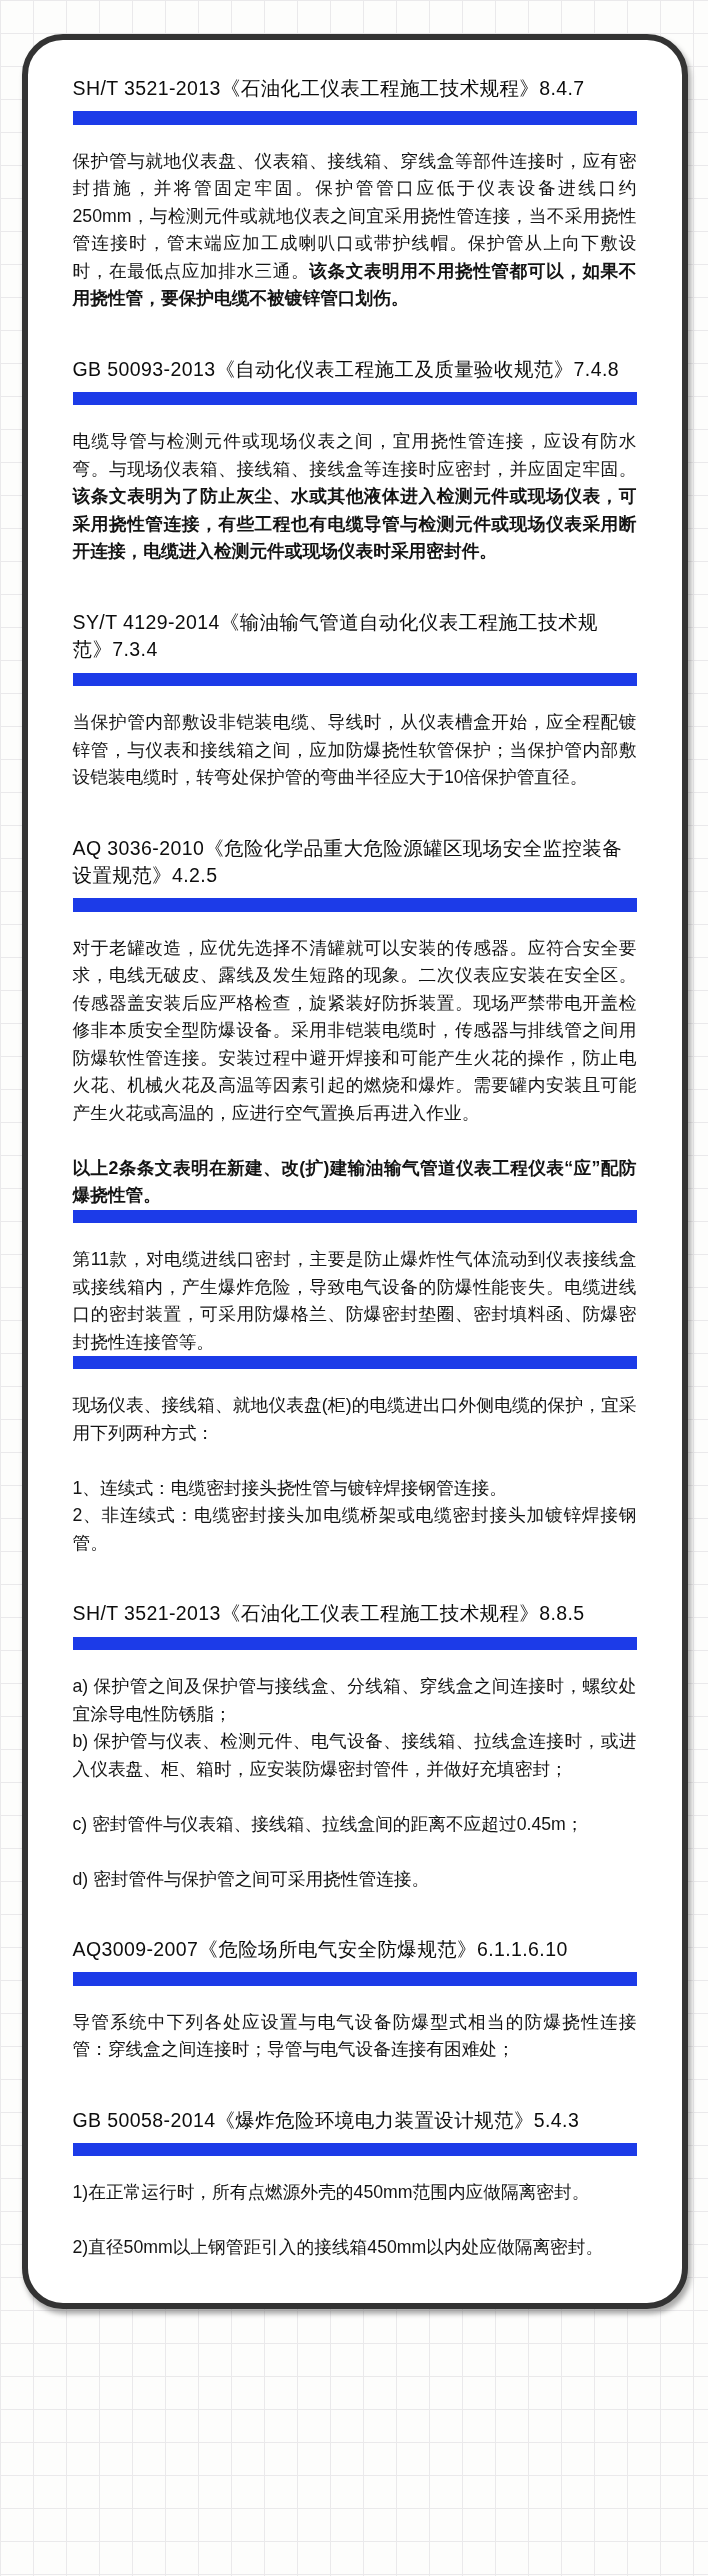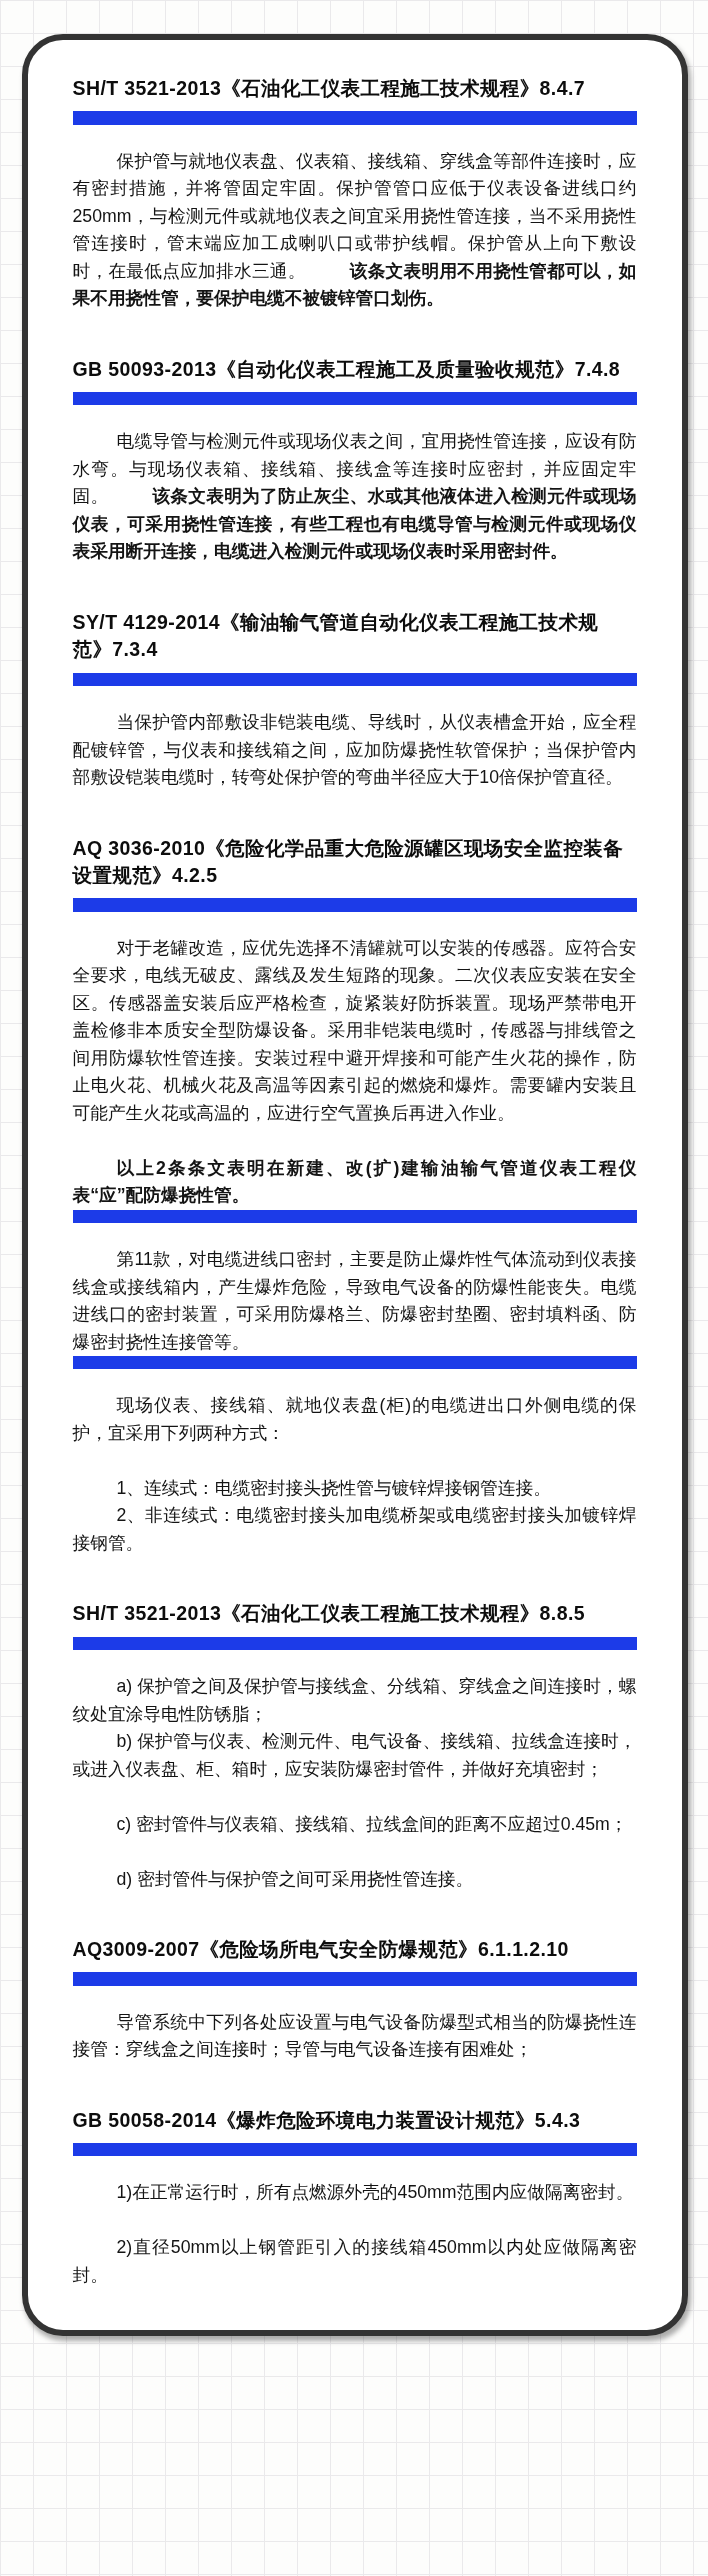--- a/index.html
+++ b/index.html
@@ -25,21 +25,21 @@
     background: #ffffff;
     border: 6.2px solid #333333;
     border-radius: 41px;
     box-shadow: 2.7px 4.4px 5.3px rgba(70,70,70,0.45);
     padding: 35px 45px 41px 45px;
   }
   .section { }
   .heading {
     font-size: 19.5px;
     line-height: 27.5px;
-    font-weight: 700;
+    font-weight: 400;
     color: #0d0d0d;
     margin: 43px 0 8.9px 0;
     letter-spacing: 0.4px;
   }
   .section:first-child .heading { margin-top: 0; }
   .bar {
     height: 13.3px;
     width: 100%;
     margin: 0 0 23px 0;
     background: #1c3be8;
@@ -47,21 +47,21 @@
   .blocks { }
   .para {
     font-size: 17.7px;
     line-height: 27.5px;
     margin: 27.5px 0 0 0;
     text-align: justify;
     text-justify: inter-ideograph;
   }
   .blocks .para:first-child { margin-top: 0; }
   .para.tight { margin-top: 0; }
-  .run { font-weight: 400; margin-left: 44px; }
+  .run { font-weight: 400; }
   .run.em { font-weight: 700; }
 </style>
 </head>
 <body>
 
 <div class="card">
   <div id="sections">
   <div class="section">
     <h2 class="heading">SH/T 3521-2013《石油化工仪表工程施工技术规程》8.4.7</h2>
     <div class="bar" style="background: rgb(28, 59, 232);"></div>
@@ -116,21 +116,21 @@
     <div class="bar" style="background: rgb(28, 59, 232);"></div>
     <div class="blocks">
           <p class="para tight"><span class="run">a) 保护管之间及保护管与接线盒、分线箱、穿线盒之间连接时，螺纹处宜涂导电性防锈脂；</span></p>
           <p class="para tight"><span class="run">b) 保护管与仪表、检测元件、电气设备、接线箱、拉线盒连接时，或进入仪表盘、柜、箱时，应安装防爆密封管件，并做好充填密封；</span></p>
           <p class="para"><span class="run">c) 密封管件与仪表箱、接线箱、拉线盒间的距离不应超过0.45m；</span></p>
           <p class="para"><span class="run">d) 密封管件与保护管之间可采用挠性管连接。</span></p>
         </div>
   </div>
 
   <div class="section">
-    <h2 class="heading">AQ3009-2007《危险场所电气安全防爆规范》6.1.1.2.10</h2>
+    <h2 class="heading">AQ3009-2007《危险场所电气安全防爆规范》6.1.1.6.10</h2>
     <div class="bar" style="background: rgb(28, 59, 232);"></div>
     <div class="blocks">
           <p class="para"><span class="run">导管系统中下列各处应设置与电气设备防爆型式相当的防爆挠性连接管：穿线盒之间连接时；导管与电气设备连接有困难处；</span></p>
         </div>
   </div>
 
   <div class="section">
     <h2 class="heading">GB 50058-2014《爆炸危险环境电力装置设计规范》5.4.3</h2>
     <div class="bar" style="background: rgb(28, 59, 232);"></div>
     <div class="blocks">

